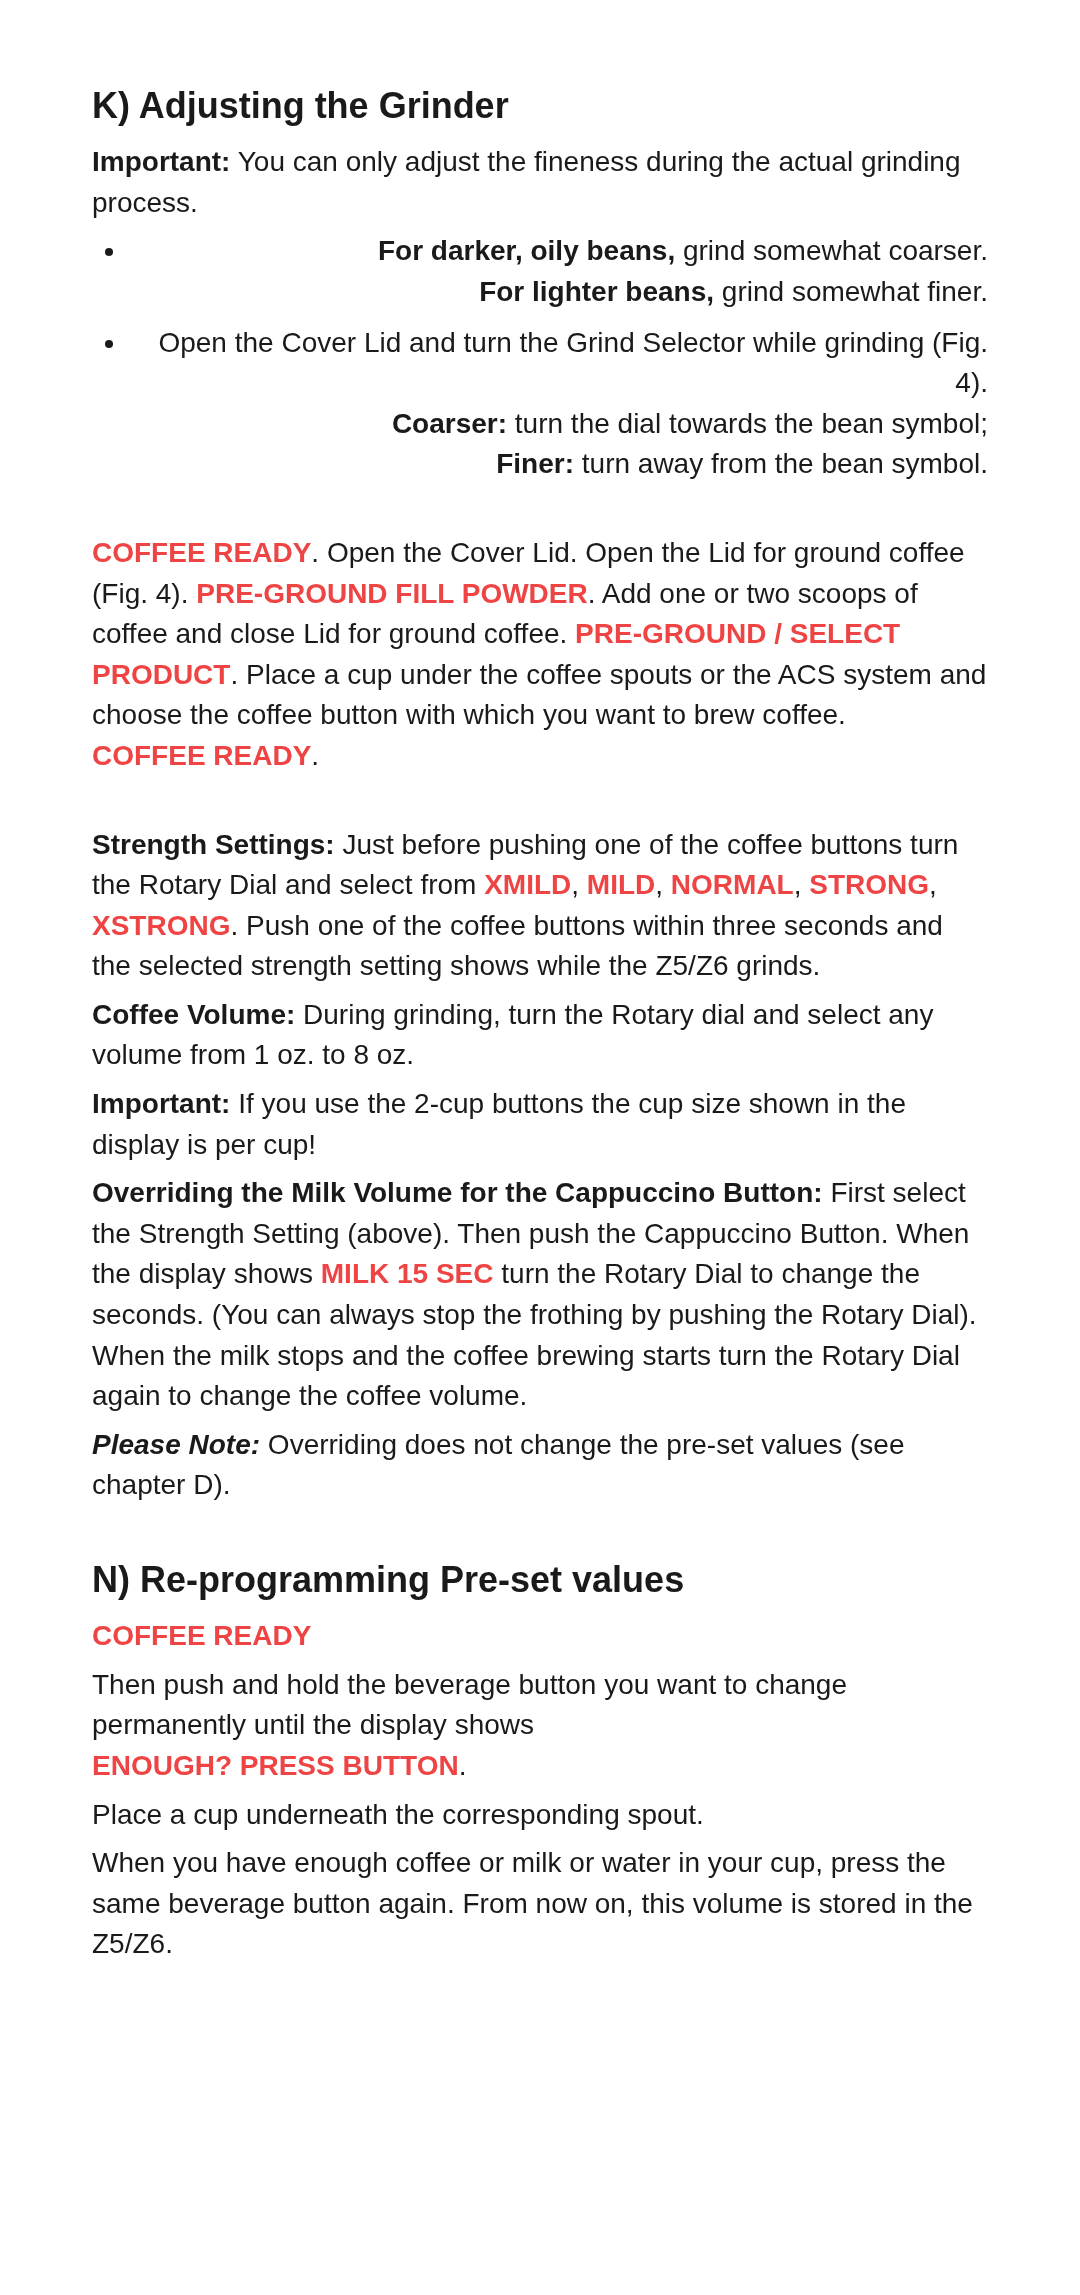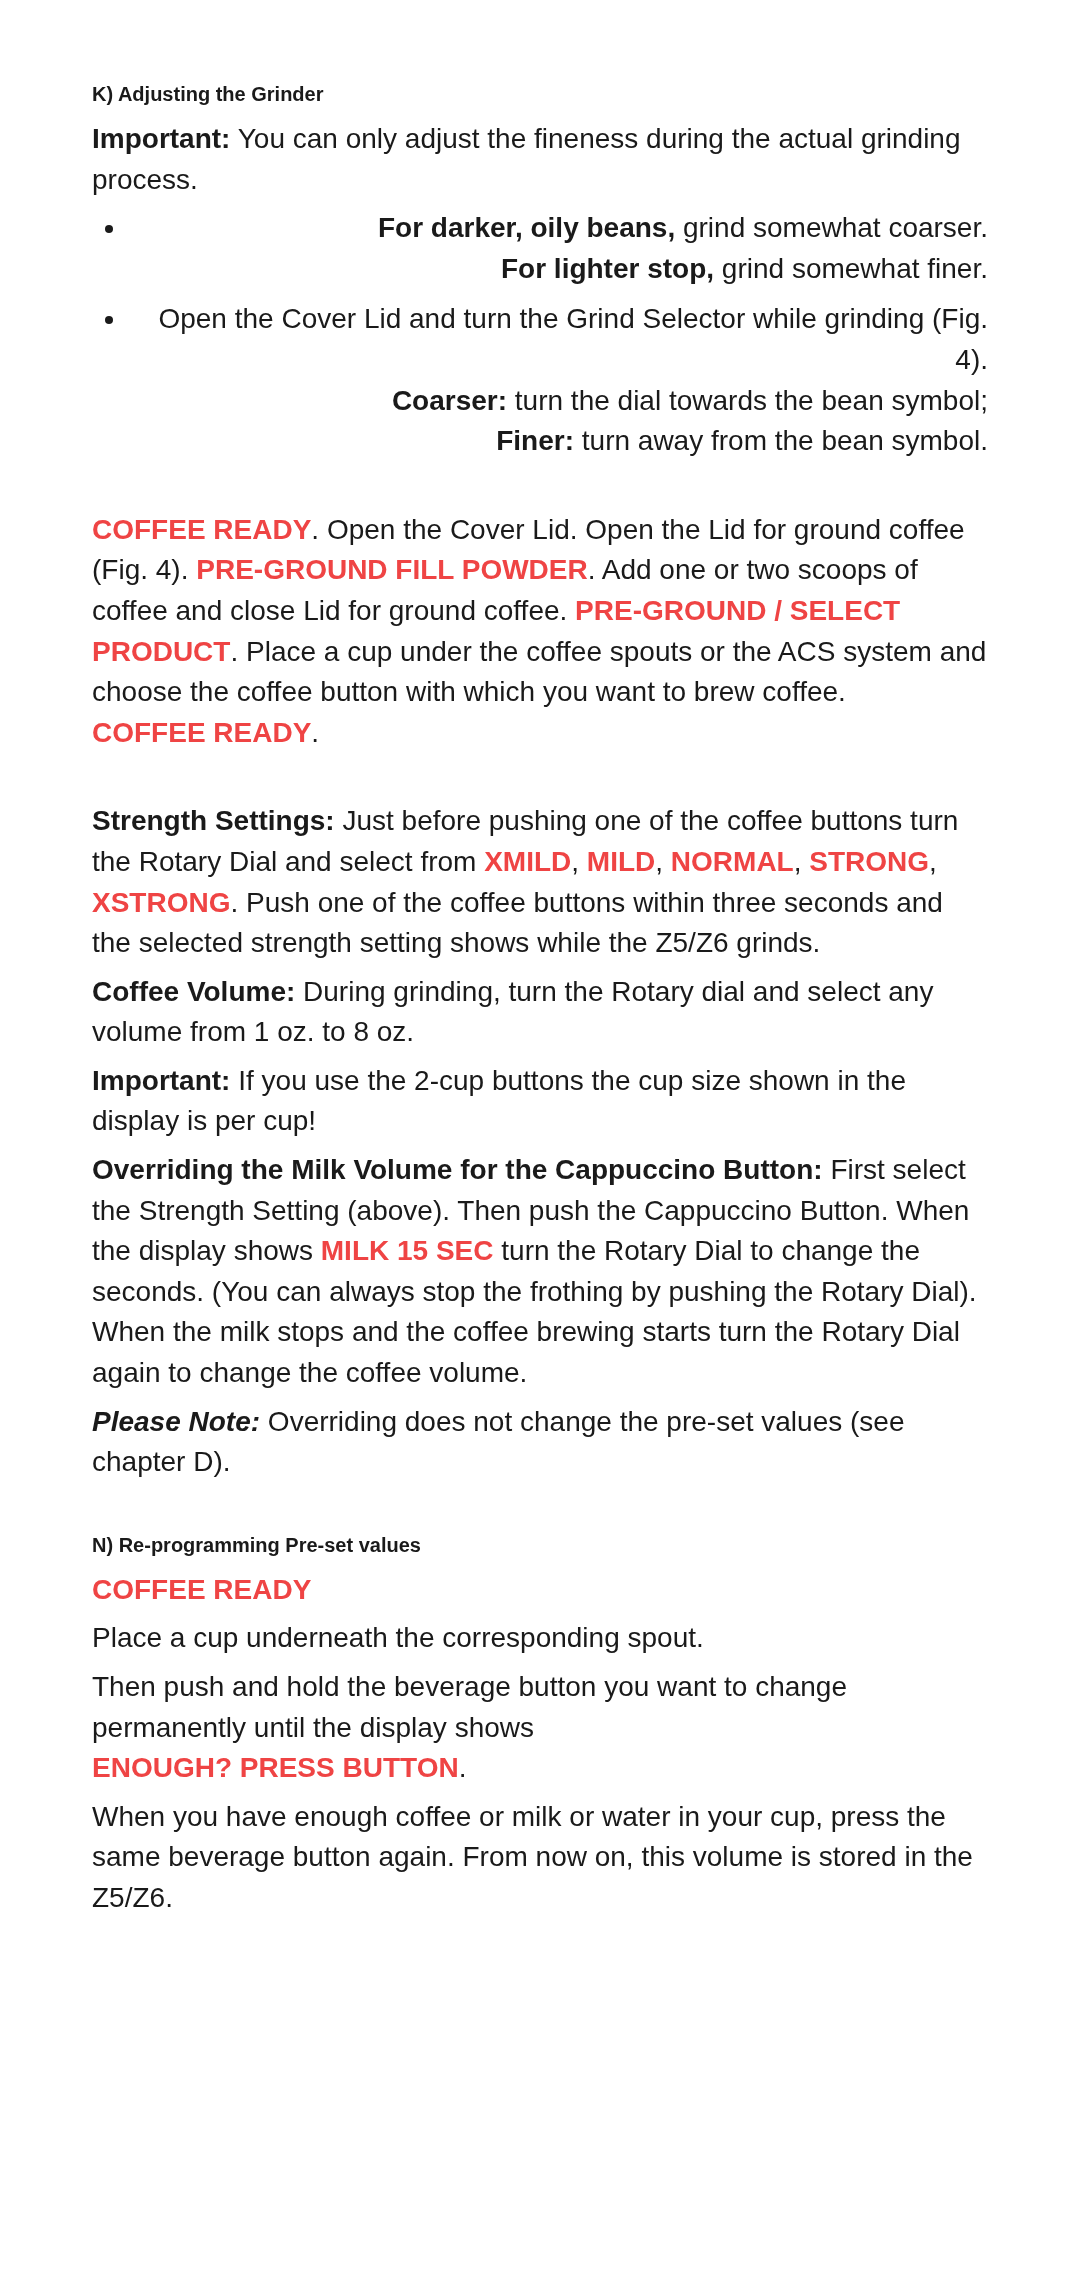--- a/index.html
+++ b/index.html
@@ -18,21 +18,21 @@
       min-height: 2295px;
       padding: 80px 92px 80px 92px;
     }
 
     .section {
       margin-bottom: 48px;
     }
 
     .section-title {
       font-weight: bold;
-      font-size: 20px;
+      font-size: 36px;
       margin-bottom: 10px;
     }
 
     .red {
       color: #ef4444;
       font-weight: bold;
     }
 
     .bold {
       font-weight: bold;
@@ -63,21 +63,21 @@
 <body>
 
 <div class="section">
   <div class="section-title">K) Adjusting the Grinder</div>
   <p>
     <span class="bold">Important:</span><span> You can only adjust the fineness during the actual grinding process.</span>
   </p>
   <ul>
     <li>
       <span class="bold">For darker, oily beans,</span><span> grind somewhat coarser.<br></span>
-      <span class="bold">For lighter stop,</span><span> grind somewhat finer.</span>
+      <span class="bold">For lighter beans,</span><span> grind somewhat finer.</span>
     </li>
     <li>
       <span>Open the Cover Lid and turn the Grind Selector while grinding (Fig. 4).<br></span>
       <span class="bold">Coarser:</span><span> turn the dial towards the bean symbol;<br></span>
       <span class="bold">Finer:</span><span> turn away from the bean symbol.</span>
     </li>
   </ul>
 </div>
 
 <div class="section">
@@ -103,19 +103,19 @@
   <p>
     <span class="italic-bold">Please Note:</span><span> Overriding does not change the pre-set values (see chapter D).</span>
   </p>
 </div>
 
 <div class="section">
   <div class="section-title">N) Re-programming Pre-set values</div>
   <p>
     <span class="red">COFFEE READY</span>
   </p>
-  <p>Place a cup underneath the corresponding spout.</p>
   <p>
     <span>Then push and hold the beverage button you want to change permanently until the display shows</span><br>
     <span class="red">ENOUGH? PRESS BUTTON</span><span>.</span>
   </p>
+  <p>Place a cup underneath the corresponding spout.</p>
   <p>When you have enough coffee or milk or water in your cup, press the same beverage button again. From now on, this volume is stored in the Z5/Z6.</p>
 </div>
 
 </body></html>

